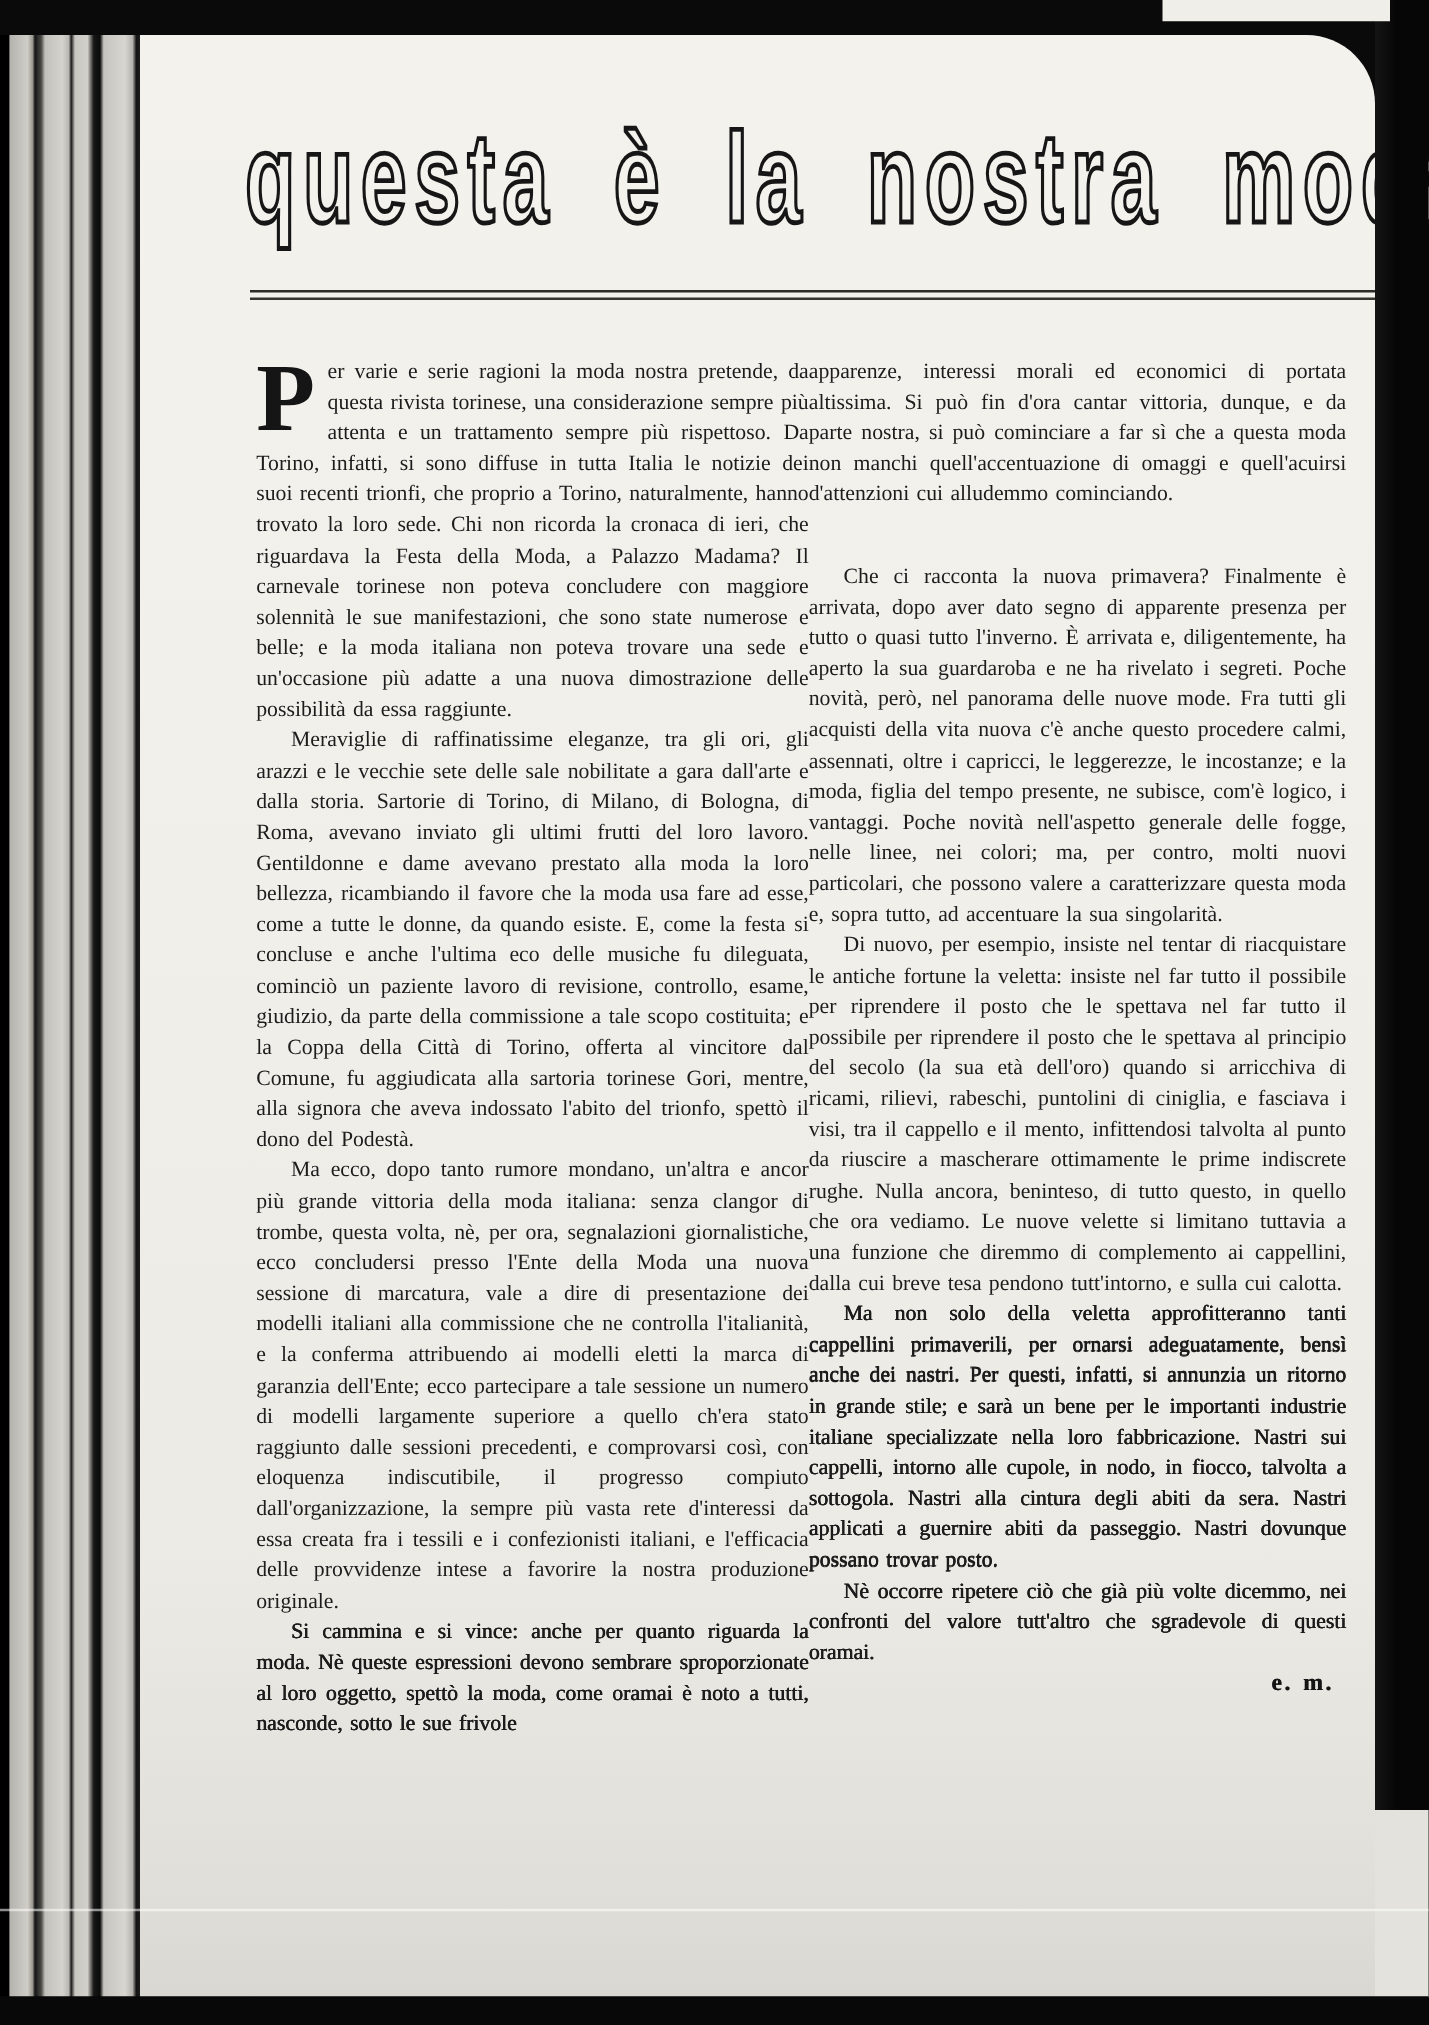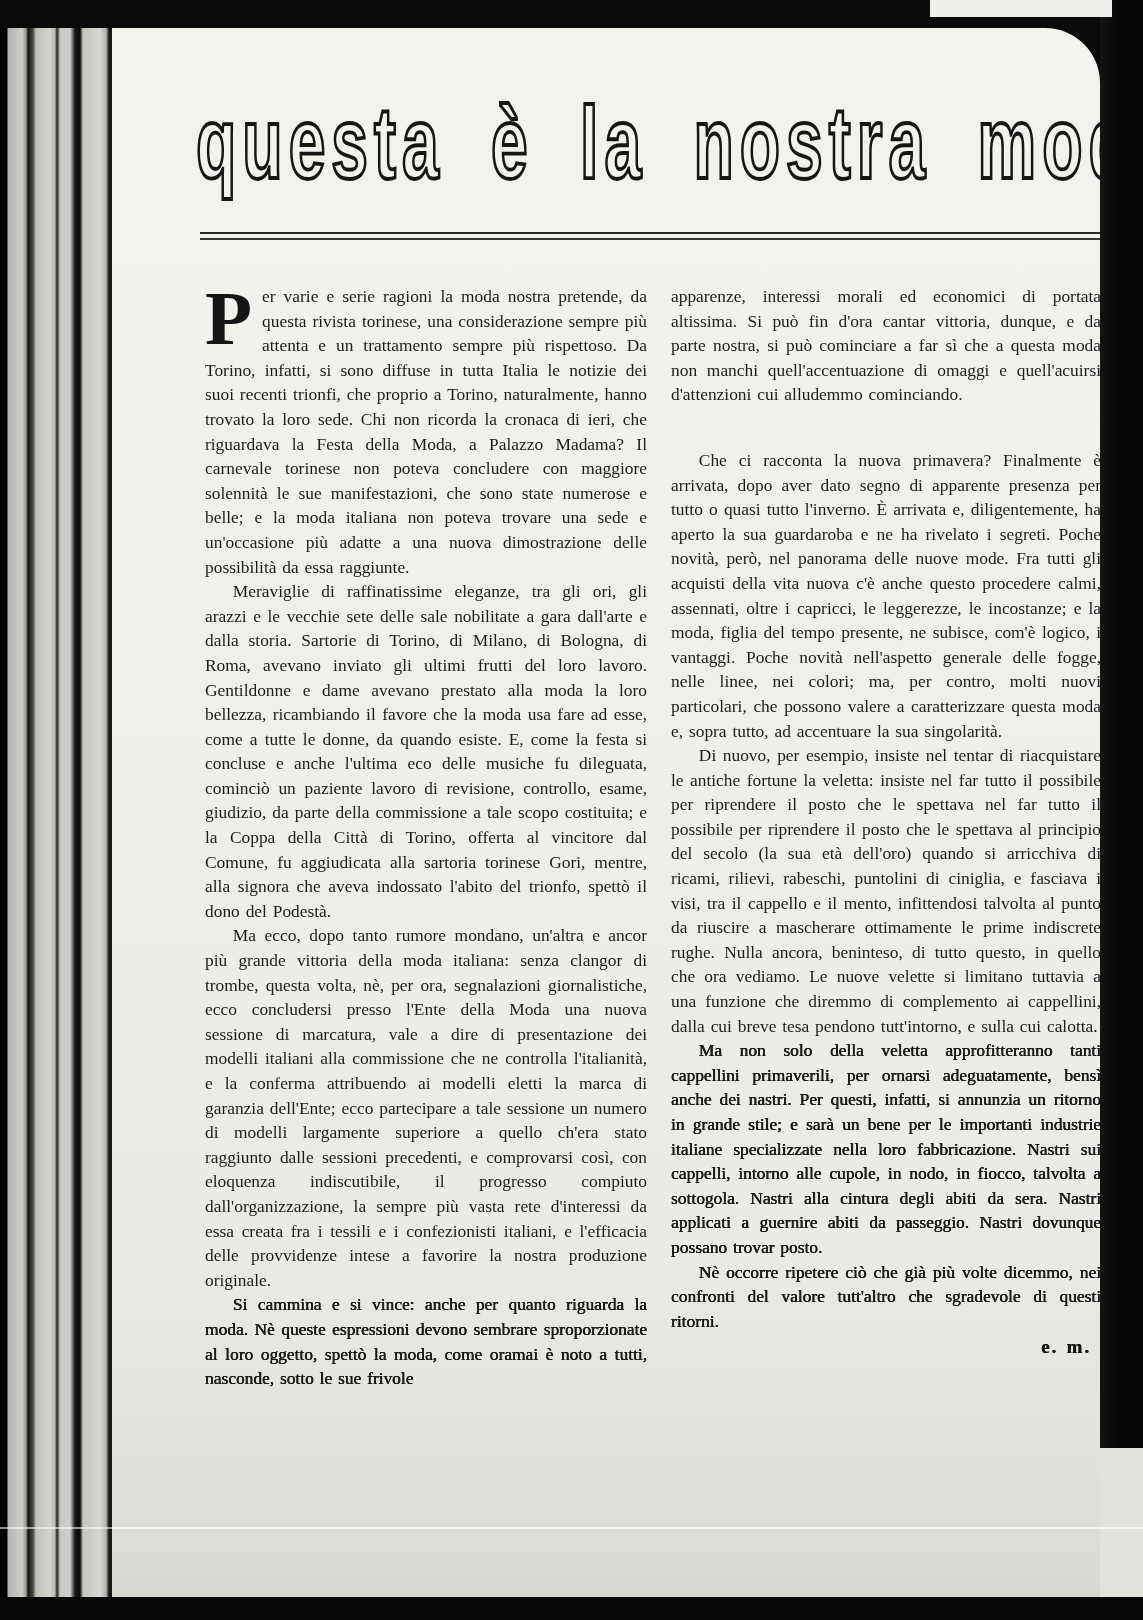--- a/index.html
+++ b/index.html
@@ -122,21 +122,21 @@
   .col {
     position: absolute;
     top: 256px;
     font-size: 17.4px;
     line-height: 24.6px;
     color: #1c1c1c;
     text-align: justify;
     word-spacing: 1.5px;
   }
   .col-left  { left: 93px;  width: 442px; }
-  .col-right { left: 559px; width: 430px; }
+  .col-right { left: 535px; width: 430px; }
   .col p { margin: 0; text-indent: 1.6em; }
   .col p.no-indent { text-indent: 0; }
   .col p.space-before { margin-top: 41px; }
   .col p.heavy { text-shadow: 0.35px 0 0 #1c1c1c, 0 0.25px 0 #1c1c1c; }
   .dropcap {
     float: left;
     font-size: 77px;
     line-height: 60px;
     font-weight: 700;
     padding: 4px 10px 0 0;
@@ -183,21 +183,21 @@
       <p>Meraviglie di raffinatissime eleganze, tra gli ori, gli arazzi e le vecchie sete delle sale nobilitate a gara dall'arte e dalla storia. Sartorie di Torino, di Milano, di Bologna, di Roma, avevano inviato gli ultimi frutti del loro lavoro. Gentildonne e dame avevano prestato alla moda la loro bellezza, ricambiando il favore che la moda usa fare ad esse, come a tutte le donne, da quando esiste. E, come la festa si concluse e anche l'ultima eco delle musiche fu dileguata, cominciò un paziente lavoro di revisione, controllo, esame, giudizio, da parte della commissione a tale scopo costituita; e la Coppa della Città di Torino, offerta al vincitore dal Comune, fu aggiudicata alla sartoria torinese Gori, mentre, alla signora che aveva indossato l'abito del trionfo, spettò il dono del Podestà.</p>
       <p>Ma ecco, dopo tanto rumore mondano, un'altra e ancor più grande vittoria della moda italiana: senza clangor di trombe, questa volta, nè, per ora, segnalazioni giornalistiche, ecco concludersi presso l'Ente della Moda una nuova sessione di marcatura, vale a dire di presentazione dei modelli italiani alla commissione che ne controlla l'italianità, e la conferma attribuendo ai modelli eletti la marca di garanzia dell'Ente; ecco partecipare a tale sessione un numero di modelli largamente superiore a quello ch'era stato raggiunto dalle sessioni precedenti, e comprovarsi così, con eloquenza indiscutibile, il progresso compiuto dall'organizzazione, la sempre più vasta rete d'interessi da essa creata fra i tessili e i confezionisti italiani, e l'efficacia delle provvidenze intese a favorire la nostra produzione originale.</p>
       <p class="heavy">Si cammina e si vince: anche per quanto riguarda la moda. Nè queste espressioni devono sembrare sproporzionate al loro oggetto, spettò la moda, come oramai è noto a tutti, nasconde, sotto le sue frivole</p>
     </div>
 
     <div class="col col-right">
       <p class="no-indent">apparenze, interessi morali ed economici di portata altissima. Si può fin d'ora cantar vittoria, dunque, e da parte nostra, si può cominciare a far sì che a questa moda non manchi quell'accentuazione di omaggi e quell'acuirsi d'attenzioni cui alludemmo cominciando.</p>
       <p class="space-before">Che ci racconta la nuova primavera? Finalmente è arrivata, dopo aver dato segno di apparente presenza per tutto o quasi tutto l'inverno. È arrivata e, diligentemente, ha aperto la sua guardaroba e ne ha rivelato i segreti. Poche novità, però, nel panorama delle nuove mode. Fra tutti gli acquisti della vita nuova c'è anche questo procedere calmi, assennati, oltre i capricci, le leggerezze, le incostanze; e la moda, figlia del tempo presente, ne subisce, com'è logico, i vantaggi. Poche novità nell'aspetto generale delle fogge, nelle linee, nei colori; ma, per contro, molti nuovi particolari, che possono valere a caratterizzare questa moda e, sopra tutto, ad accentuare la sua singolarità.</p>
       <p>Di nuovo, per esempio, insiste nel tentar di riacquistare le antiche fortune la veletta: insiste nel far tutto il possibile per riprendere il posto che le spettava nel far tutto il possibile per riprendere il posto che le spettava al principio del secolo (la sua età dell'oro) quando si arricchiva di ricami, rilievi, rabeschi, puntolini di ciniglia, e fasciava i visi, tra il cappello e il mento, infittendosi talvolta al punto da riuscire a mascherare ottimamente le prime indiscrete rughe. Nulla ancora, beninteso, di tutto questo, in quello che ora vediamo. Le nuove velette si limitano tuttavia a una funzione che diremmo di complemento ai cappellini, dalla cui breve tesa pendono tutt'intorno, e sulla cui calotta.</p>
       <p class="heavy">Ma non solo della veletta approfitteranno tanti cappellini primaverili, per ornarsi adeguatamente, bensì anche dei nastri. Per questi, infatti, si annunzia un ritorno in grande stile; e sarà un bene per le importanti industrie italiane specializzate nella loro fabbricazione. Nastri sui cappelli, intorno alle cupole, in nodo, in fiocco, talvolta a sottogola. Nastri alla cintura degli abiti da sera. Nastri applicati a guernire abiti da passeggio. Nastri dovunque possano trovar posto.</p>
-      <p class="heavy">Nè occorre ripetere ciò che già più volte dicemmo, nei confronti del valore tutt'altro che sgradevole di questi ritorni.</p>
+      <p class="heavy">Nè occorre ripetere ciò che già più volte dicemmo, nei confronti del valore tutt'altro che sgradevole di questi oramai.</p>
       <div class="signature">e. m.</div>
     </div>
 
   </div>
 
   <div class="page-number">52</div>
 
   <div class="top-bar"></div>
   <div class="top-notch"></div>
   <div class="right-bar"></div>

